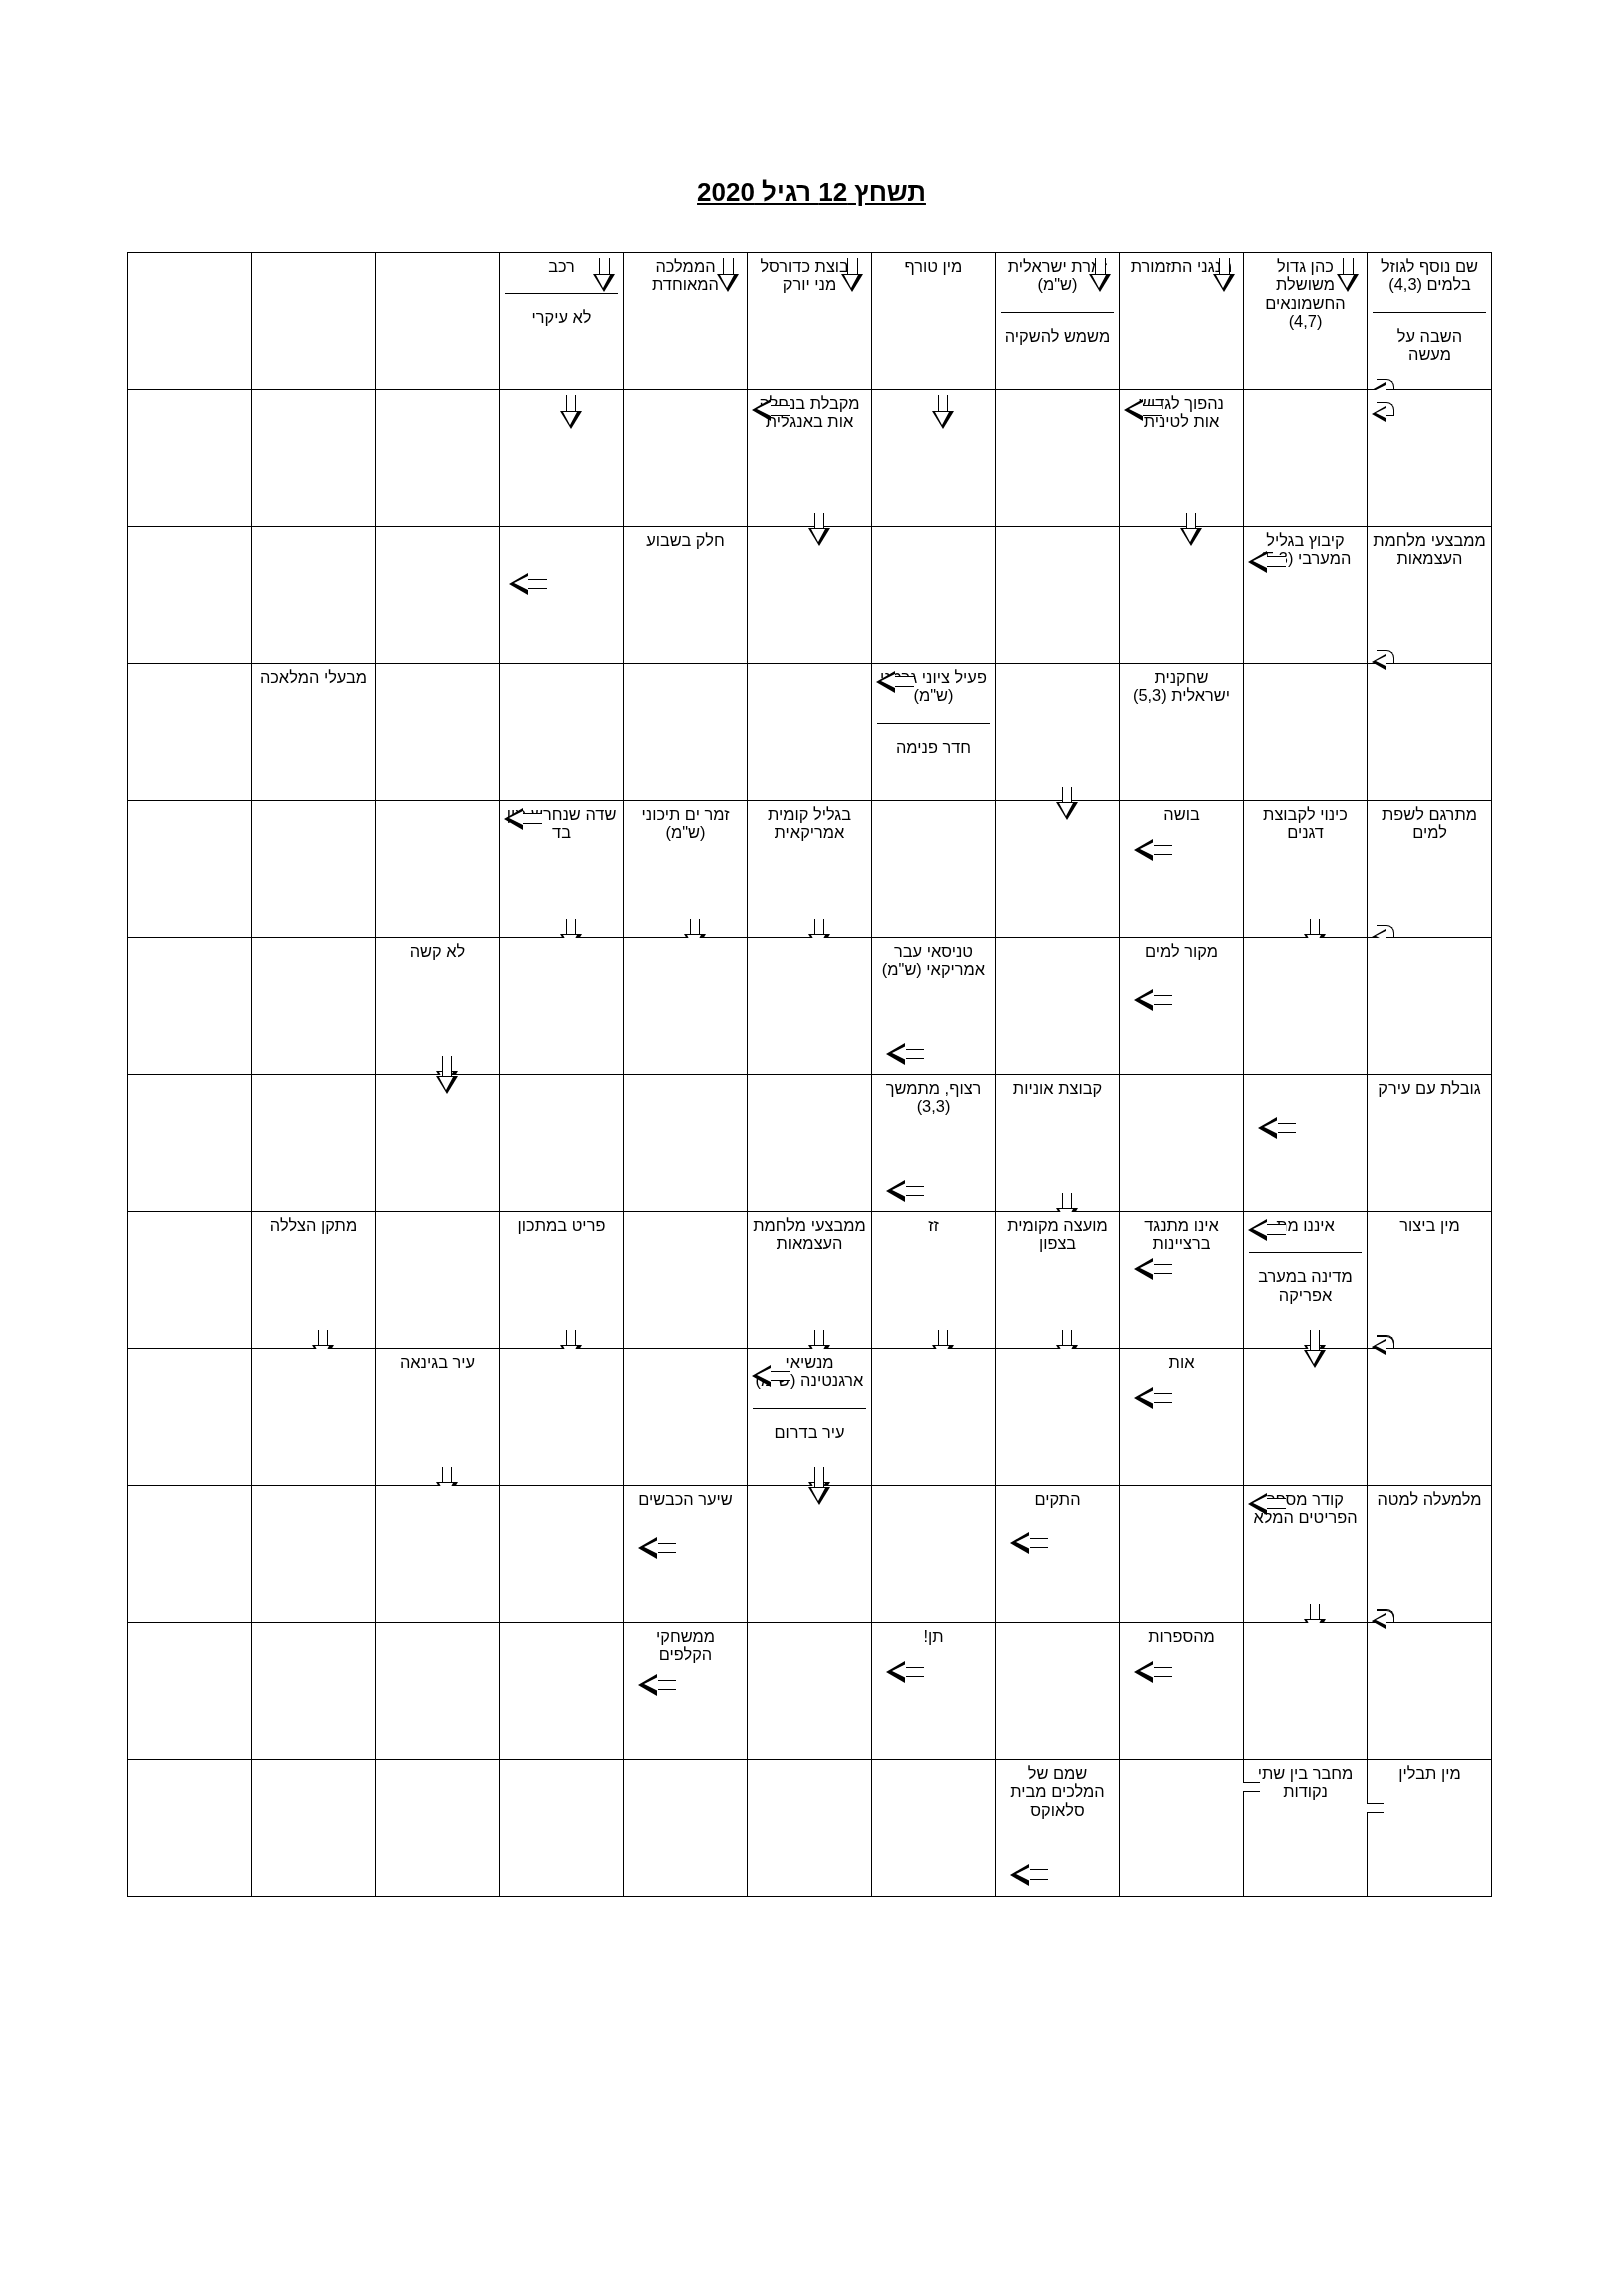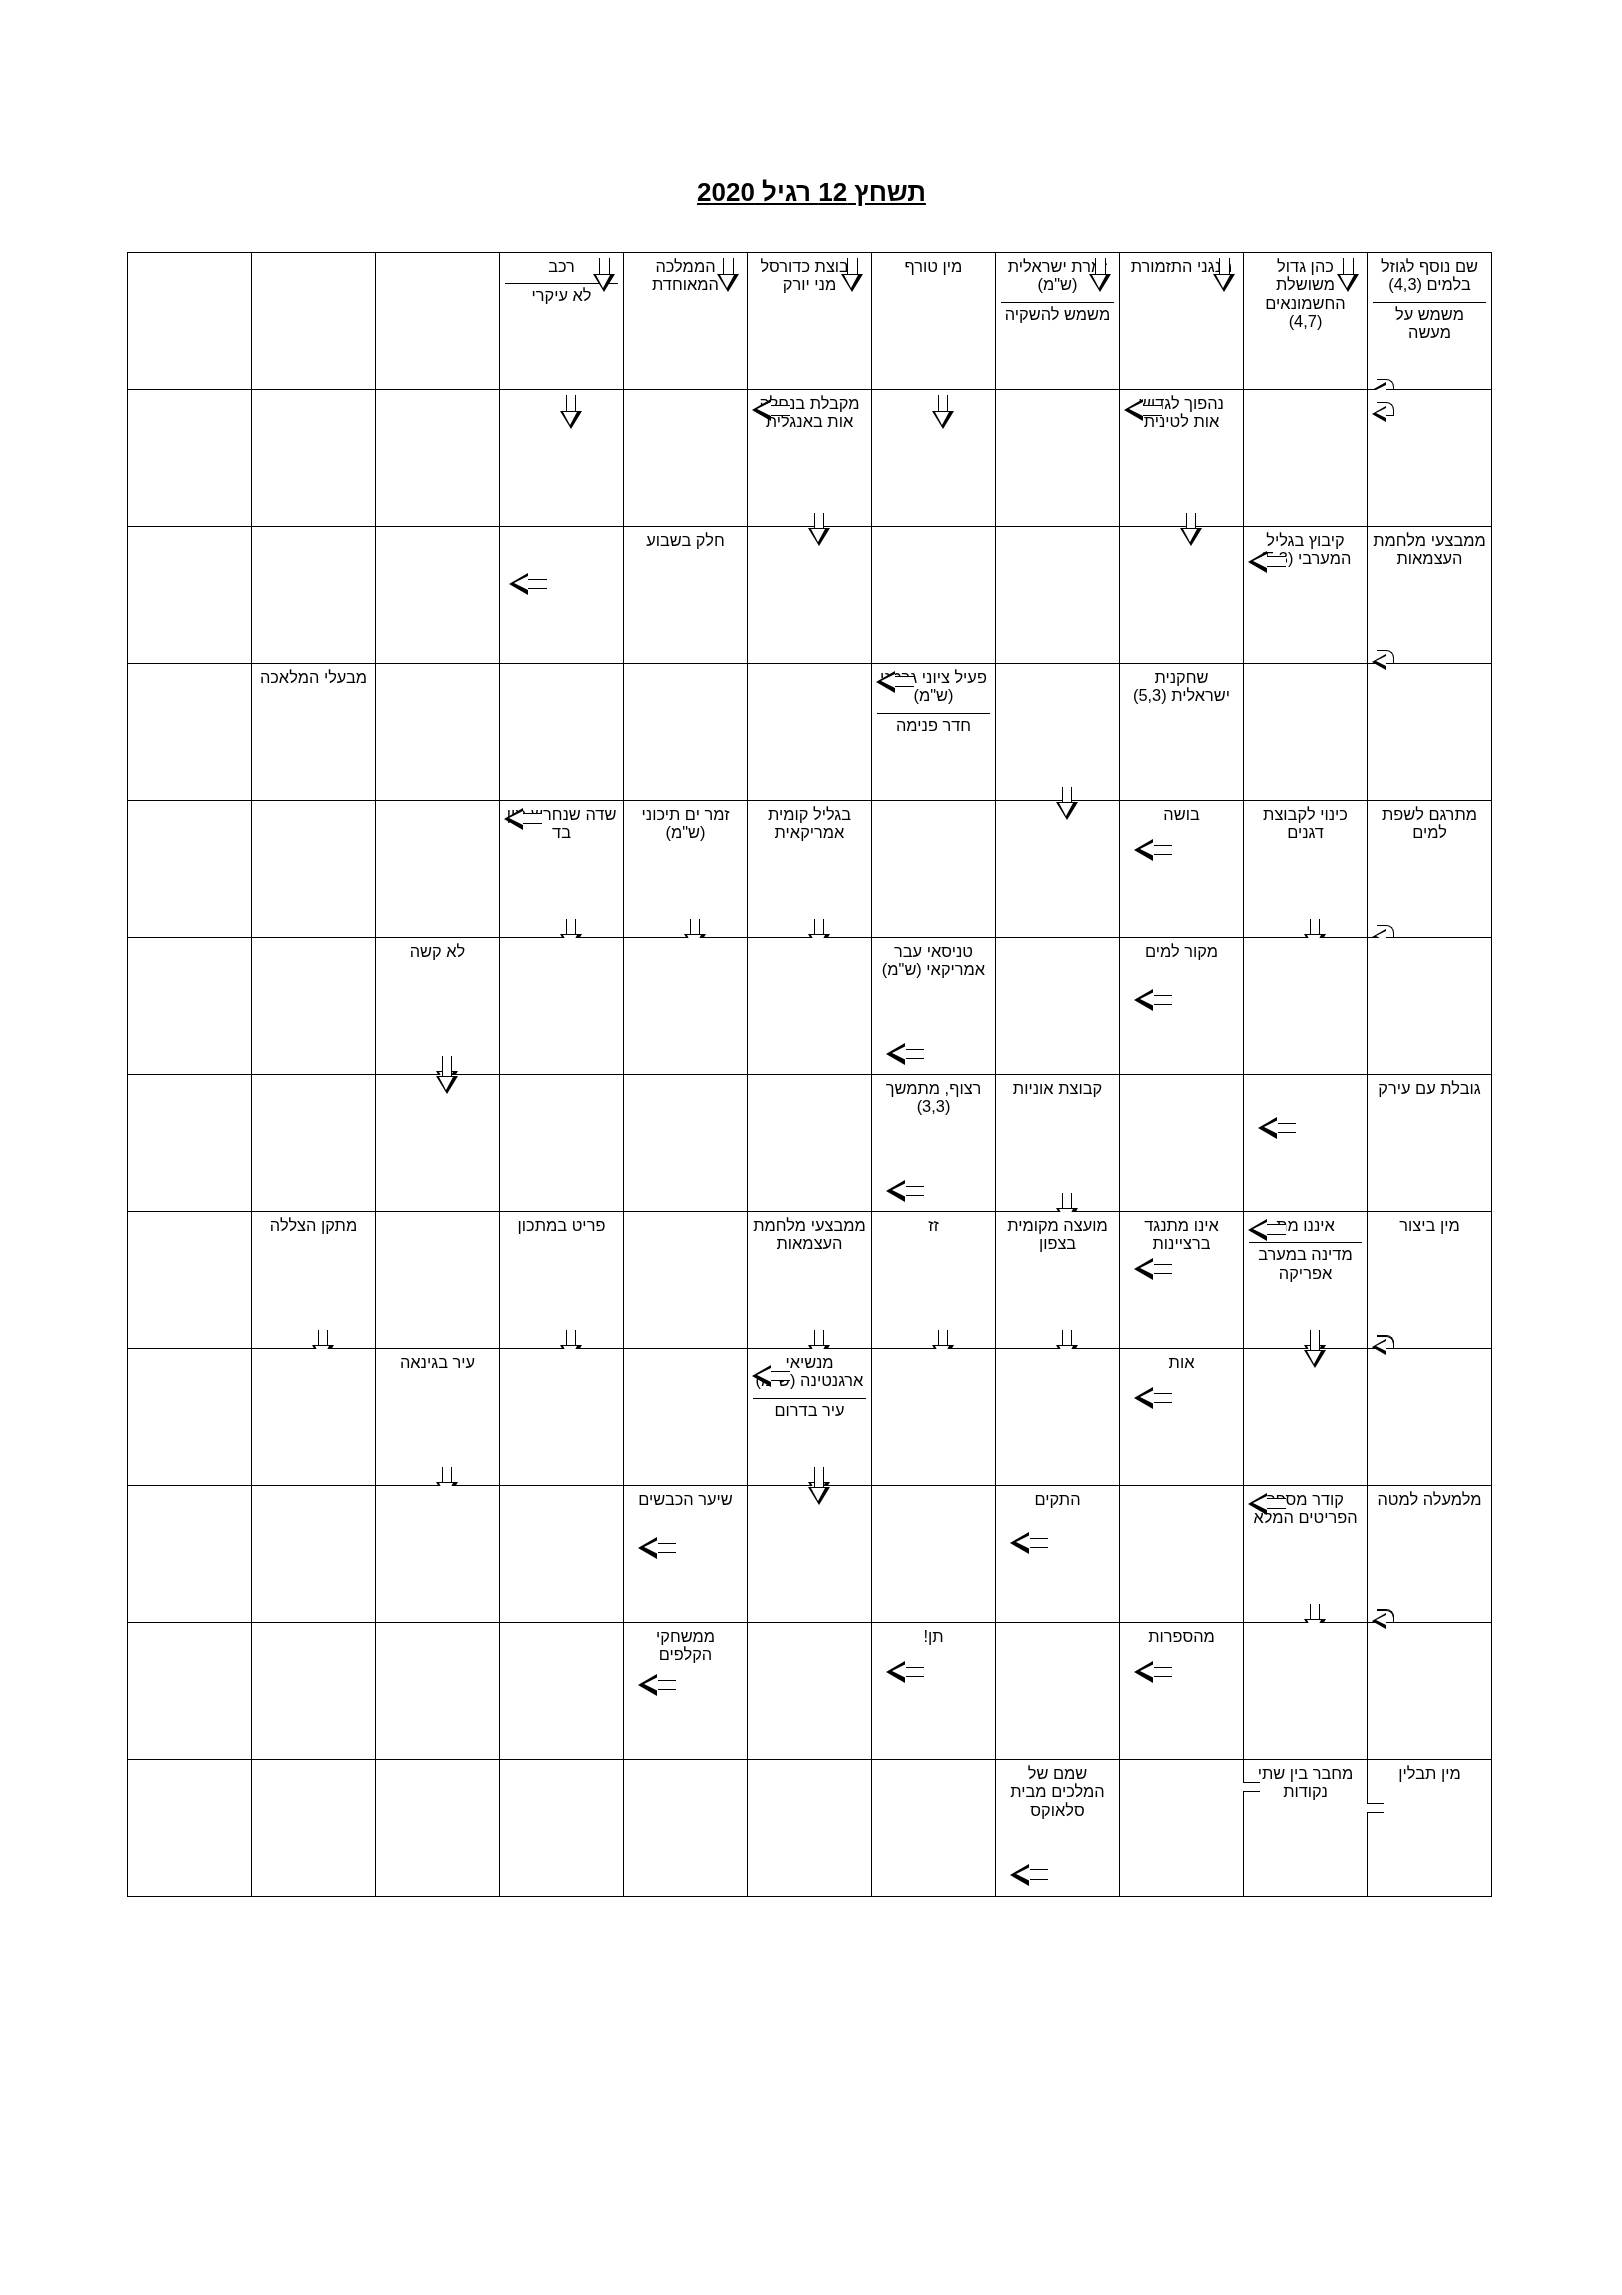--- a/index.html
+++ b/index.html
@@ -64,22 +64,22 @@
     text-align: center;
     direction: rtl;
   }
   .ctext {
     font-size: 16.4px;
     line-height: 1.12;
     display: block;
   }
   .ctext.sub {
     border-top: 1.3px solid #000;
-    margin-top: 8px;
-    padding-top: 2px;
+    margin-top: 18px;
+    padding-top: 14px;
     display: block;
   }
   
   .arrow {
     position: absolute;
     pointer-events: none;
   }
   
   .arrow.down {
     width: 22px;
@@ -196,21 +196,21 @@
   <div class="title">תשחץ 12 רגיל 2020</div>
 
   <div class="grid-wrap">
     <table class="grid">
 
       <tbody>
           <tr>
         <td class="clue">
           <div class="cluebox">
             <span class="ctext">שם נוסף לגוזל בלמים (4,3)</span>
-            <span class="ctext sub">משמש על מעשה</span>
+            <span class="ctext sub">השבה על מעשה</span>
           </div>
           <span class="arrow bend" style="left:3.9px; bottom:-19.6px;">
                 <span class="elbow"></span>
                 <span class="head"></span>
               </span>
         </td>
         <td class="clue">
           <div class="cluebox">
                 <span class="ctext">כהן גדול משושלת החשמונאים (4,7)</span>
               </div>

